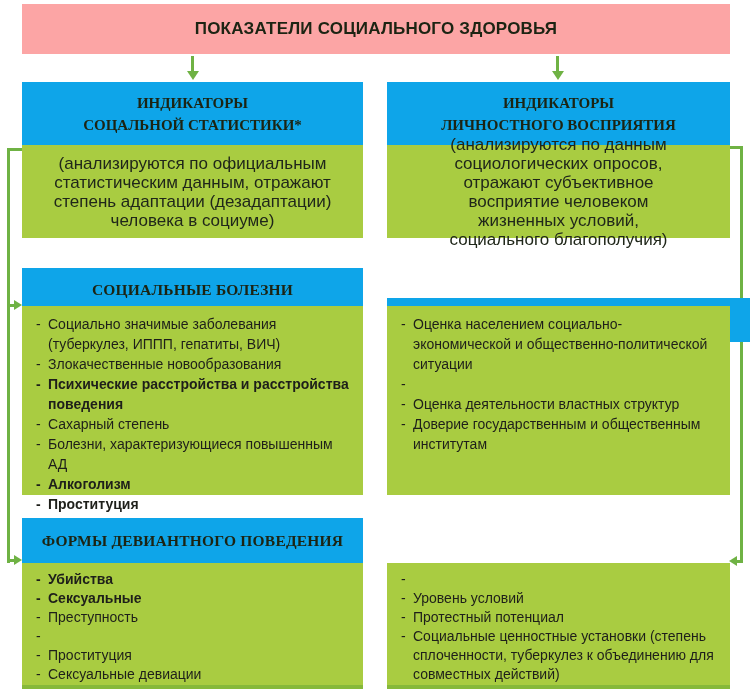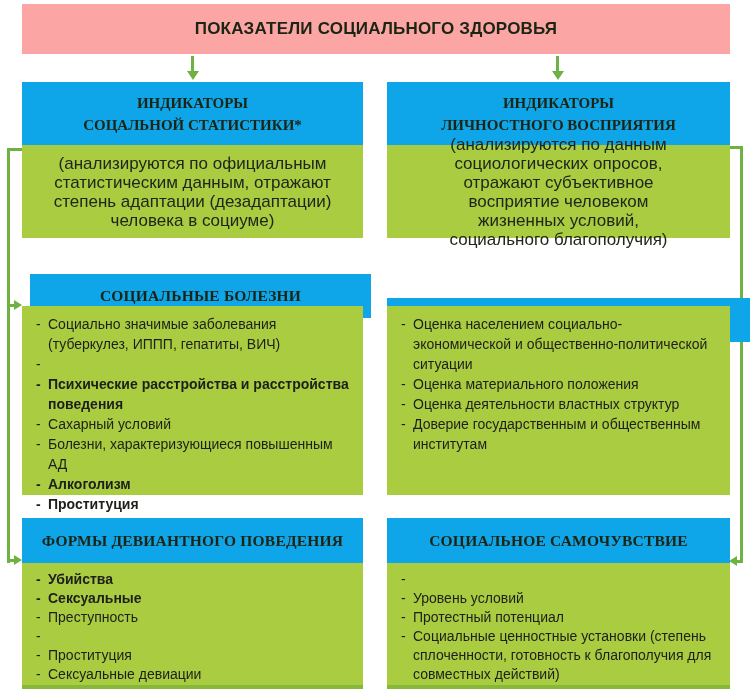--- a/index.html
+++ b/index.html
@@ -87,37 +87,38 @@
   </div>
 
   <div class="box hdr-bg col-hdr hdr-two" style="left:22px;top:82px;width:341px;height:63px;">ИНДИКАТОРЫ
 СОЦАЛЬНОЙ СТАТИСТИКИ*</div>
   <div class="box body-bg desc" style="left:22px;top:145px;width:341px;height:93px;padding:0 26px;">(анализируются по официальным статистическим данным, отражают степень адаптации (дезадаптации) человека в социуме)</div>
 
   <div class="box hdr-bg col-hdr hdr-two" style="left:387px;top:82px;width:343px;height:63px;">ИНДИКАТОРЫ
 ЛИЧНОСТНОГО ВОСПРИЯТИЯ</div>
   <div class="box body-bg desc" style="left:387px;top:145px;width:343px;height:93px;padding:0 42px;">(анализируются по данным социологических опросов, отражают субъективное восприятие человеком жизненных условий, социального благополучия)</div>
 
-  <div class="box hdr-bg col-hdr hdr-one" style="left:22px;top:274px;width:341px;height:44px;margin-left:8px;">СОЦИАЛЬНЫЕ БОЛЕЗНИ</div>
+  <div class="box hdr-bg col-hdr hdr-one" style="left:22px;top:268px;width:341px;height:44px;">СОЦИАЛЬНЫЕ БОЛЕЗНИ</div>
   <div class="box body-bg" style="left:22px;top:306px;width:341px;height:189px;">
     <ul class="items">
       <li>
           <span class="dash">-</span>
           <span>Социально значимые заболевания (туберкулез, ИППП, гепатиты, ВИЧ)</span>
         </li>
       <li>
           <span class="dash">-</span>
+          <span>Злокачественные новообразования</span>
         </li>
       <li class="bold">
           <span class="dash">-</span>
           <span>Психические расстройства и расстройства поведения</span>
         </li>
       <li>
           <span class="dash">-</span>
-          <span>Сахарный условий</span>
+          <span>Сахарный степень</span>
         </li>
       <li>
           <span class="dash">-</span>
           <span>Болезни, характеризующиеся повышенным АД</span>
         </li>
       <li class="bold">
           <span class="dash">-</span>
           <span>Алкоголизм</span>
         </li>
       <li class="bold">
@@ -129,21 +130,20 @@
 
   <div class="box hdr-bg col-hdr hdr-one" style="left:387px;top:262px;width:377px;height:44px;margin-top:36px;">СОЦИАЛЬНОЕ ВОСПРИЯТИЕ</div>
   <div class="box body-bg" style="left:387px;top:306px;width:343px;height:189px;">
     <ul class="items">
       <li>
           <span class="dash">-</span>
           <span>Оценка населением социально-экономической и общественно-политической ситуации</span>
         </li>
       <li>
           <span class="dash">-</span>
-          <span>Оценка материального положения</span>
         </li>
       <li>
           <span class="dash">-</span>
           <span>Оценка деятельности властных структур</span>
         </li>
       <li>
           <span class="dash">-</span>
           <span>Доверие государственным и общественным институтам</span>
         </li>
     </ul>
@@ -171,34 +171,33 @@
           <span class="dash">-</span>
           <span>Проституция</span>
         </li>
       <li>
           <span class="dash">-</span>
           <span>Сексуальные девиации</span>
         </li>
     </ul>
   </div>
 
-  <div class="box hdr-bg col-hdr hdr-one" style="left:387px;top:518px;width:343px;height:45px;">СОЦИАЛЬНОЕ САМОЧУВСТВИЕ</div>
   <div class="box body-bg bottom-edge" style="left:387px;top:563px;width:343px;height:126px;">
     <ul class="items tight">
       <li>
           <span class="dash">-</span>
         </li>
       <li>
           <span class="dash">-</span>
           <span>Уровень условий</span>
         </li>
       <li>
           <span class="dash">-</span>
           <span>Протестный потенциал</span>
         </li>
       <li>
           <span class="dash">-</span>
-          <span>Социальные ценностные установки (степень сплоченности, готовность к благополучия для совместных действий)</span>
+          <span>Социальные ценностные установки (степень сплоченности, туберкулез к объединению для совместных действий)</span>
         </li>
     </ul>
   </div>
 
 </div>
 
 </body></html>

